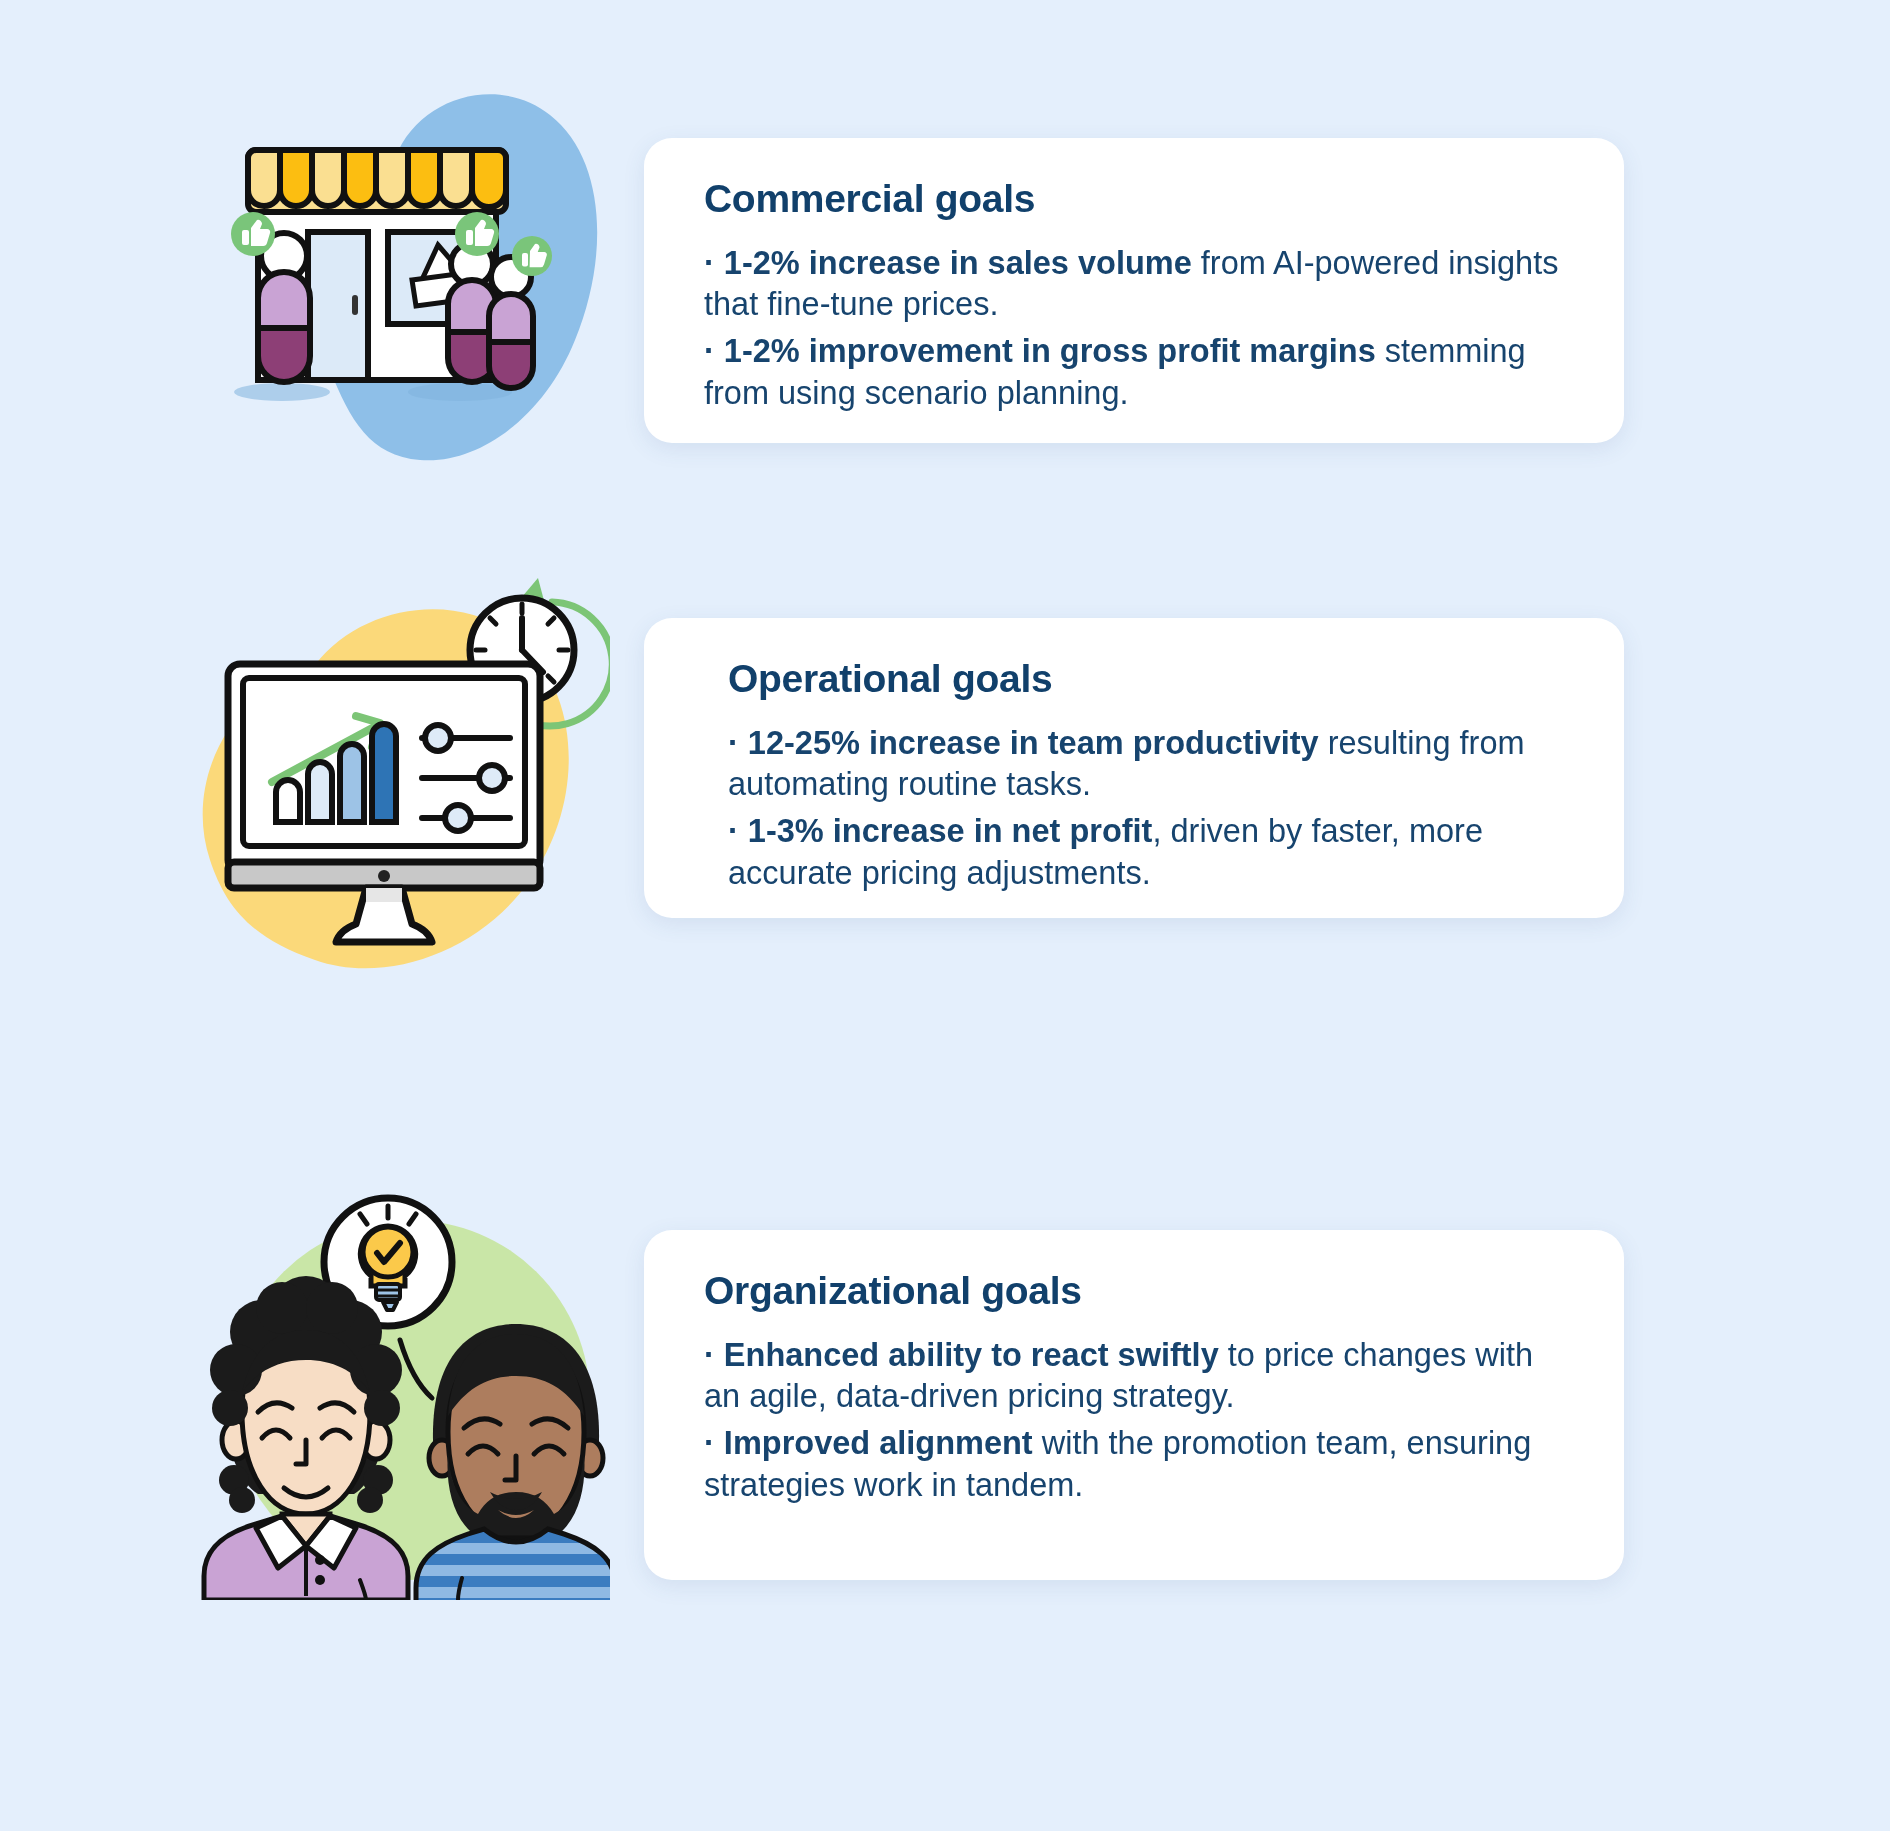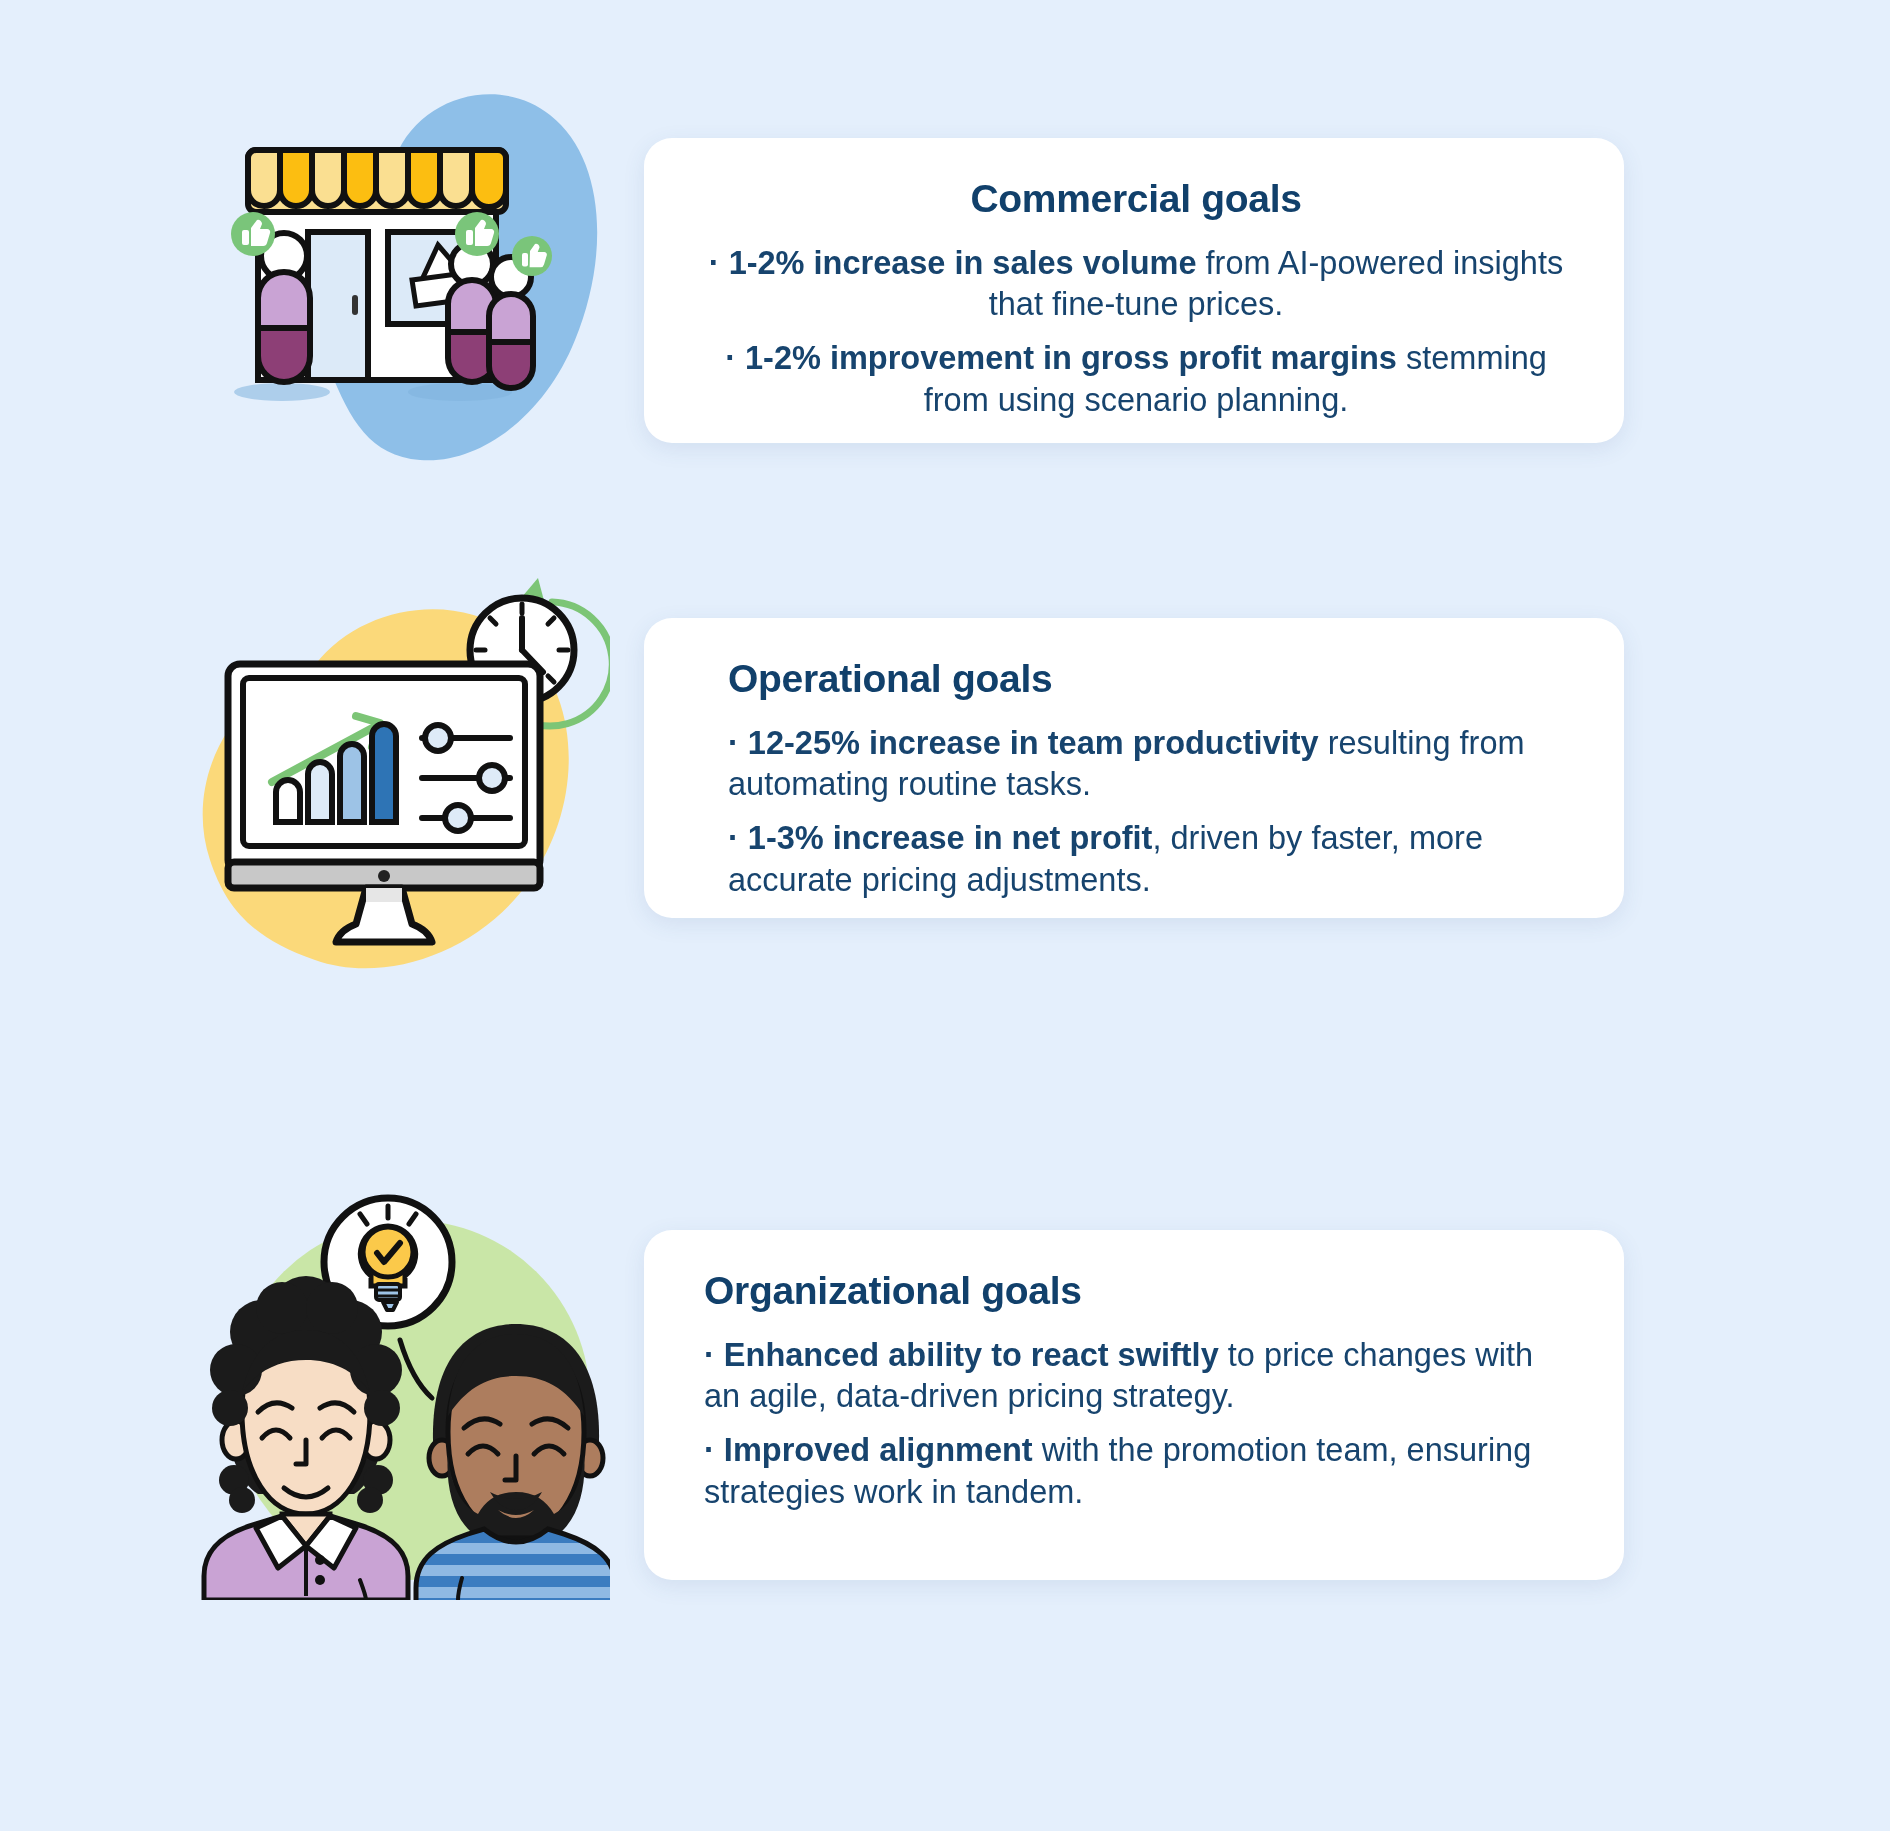--- a/index.html
+++ b/index.html
@@ -37,38 +37,38 @@
     font-size: 39px;
     font-weight: bold;
     letter-spacing: -0.3px;
     margin: 0 0 22px 0;
     line-height: 1.1;
   }
   .bullet {
     color: #17446e;
     font-size: 32.5px;
     line-height: 1.28;
-    margin: 12px 0 4px 0;
+    margin: 5px 0 4px 0;
     font-weight: 350;
   }
   .bullet b { font-weight: bold; }
   .bullet .dot { font-weight: bold; }
 
   
   .illus {
     position: absolute;
   }
   .illus svg { display: block; }
 </style>
 </head>
 <body>
 
 <div id="page">
 
-  <div class="section" style="top:0;height:560px;text-align:center;">
+  <div class="section" style="top:0;height:560px;">
 
     <div class="illus" style="left:180px;top:40px;">
       <svg width="420" height="440" viewBox="0 0 420 440">
 
         <path d="M150 330 C110 250 130 150 215 118 C240 55 320 35 370 75 C425 118 430 215 395 300 C365 375 300 425 240 420 C190 416 170 380 150 330 Z" fill="#8ebfe8"></path>
 
         <ellipse cx="102" cy="352" rx="48" ry="9" fill="#7fb2dd" opacity="0.55"></ellipse>
         <ellipse cx="280" cy="352" rx="52" ry="9" fill="#7fb2dd" opacity="0.55"></ellipse>
 
         <rect x="78" y="165" width="238" height="175" fill="#ffffff" stroke="#111" stroke-width="6"></rect>

